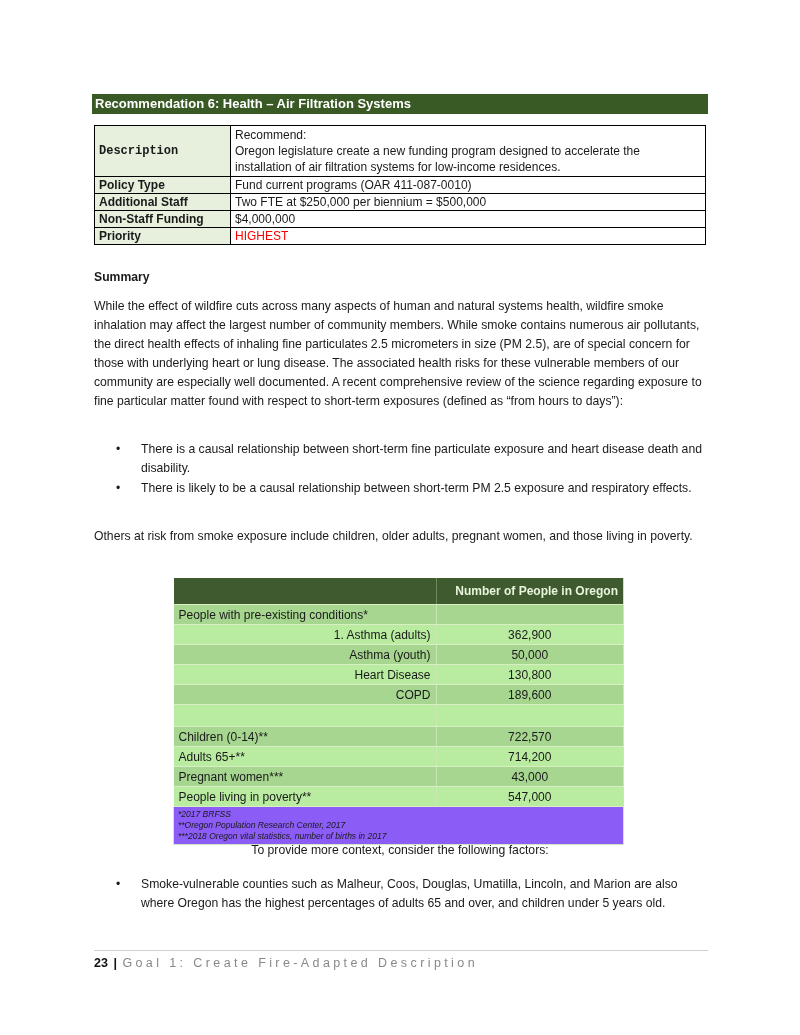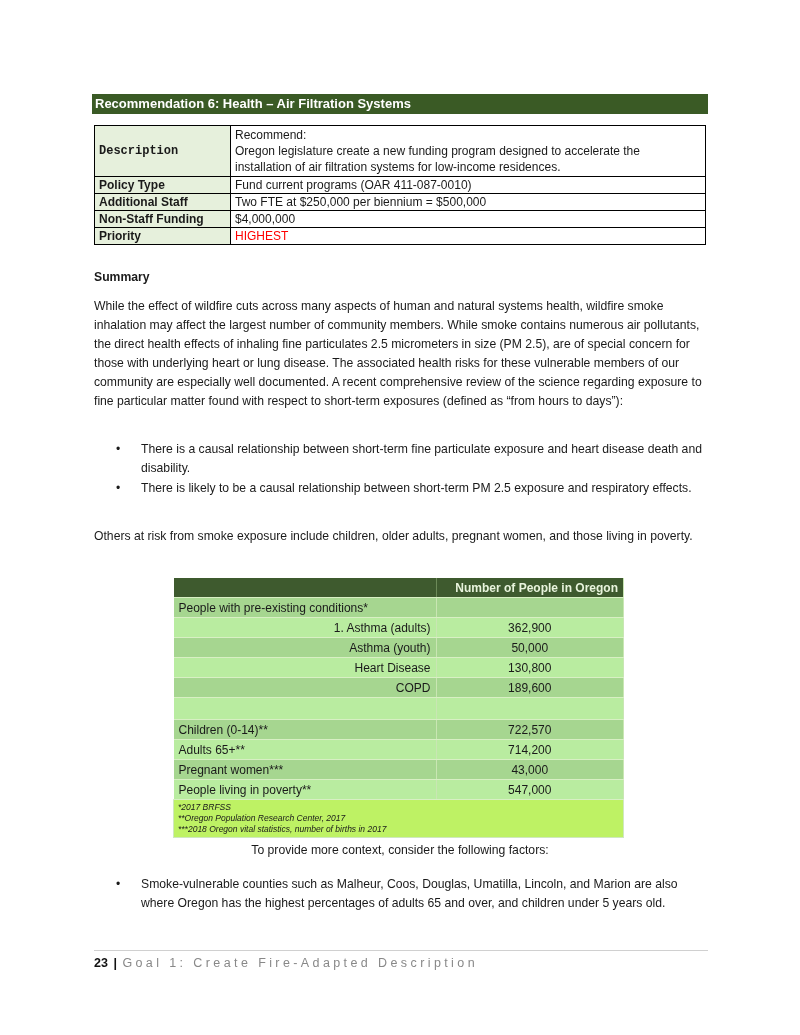--- a/index.html
+++ b/index.html
@@ -26,28 +26,28 @@
   ul.bullets li { position: relative; padding-left: 47px; margin-bottom: 1px; }
   ul.bullets li .dot { position: absolute; left: 22px; top: 0; }
   .b1 { top: 440px; }
   .para2 { top: 527px; }
 
   table.pop { position: absolute; left: 173px; top: 578px; width: 451px;
     border-collapse: collapse; font-size: 12px; }
   table.pop td { padding: 0 5px; height: 19px; border-right: 1px solid #c9e6b3;
     border-bottom: 1px solid #d8efc4; }
   table.pop tr.head td { background: #3e5a2e; color: #e8f4dc; font-weight: bold;
-    height: 19px; text-align: right; }
+    height: 26px; text-align: right; }
   table.pop tr.head td.c1 { border-right: 1px solid #6c8a58; }
   table.pop tr.dark td { background: #a6d690; }
   table.pop tr.light td { background: #b9eca0; }
   table.pop td.c1 { width: 252px; }
   table.pop td.c2 { text-align: center; }
   table.pop td.right { text-align: right; }
-  table.pop tr.foot td { background: #bef264; font-style: italic; font-size: 8.5px;
+  table.pop tr.foot td { background: #8b5cf6; font-style: italic; font-size: 8.5px;
     line-height: 11px; height: auto; padding: 2px 4px 2px 4px; border: 1px solid #cfe8bf; }
 
   .para3 { top: 841px; text-align: center; }
   .b2 { top: 875px; }
 
   .footer-line { position: absolute; left: 94px; top: 950px; width: 614px; height: 1px; background: #d0d0d0; }
   .footer { position: absolute; left: 94px; top: 955px; font-size: 12.5px; line-height: 16px; }
   .footer .num { font-weight: bold; color: #111; }
   .footer .sep { font-weight: bold; color: #111; margin: 0 2px; }
   .footer .goal { color: #888; letter-spacing: 3.4px; }

